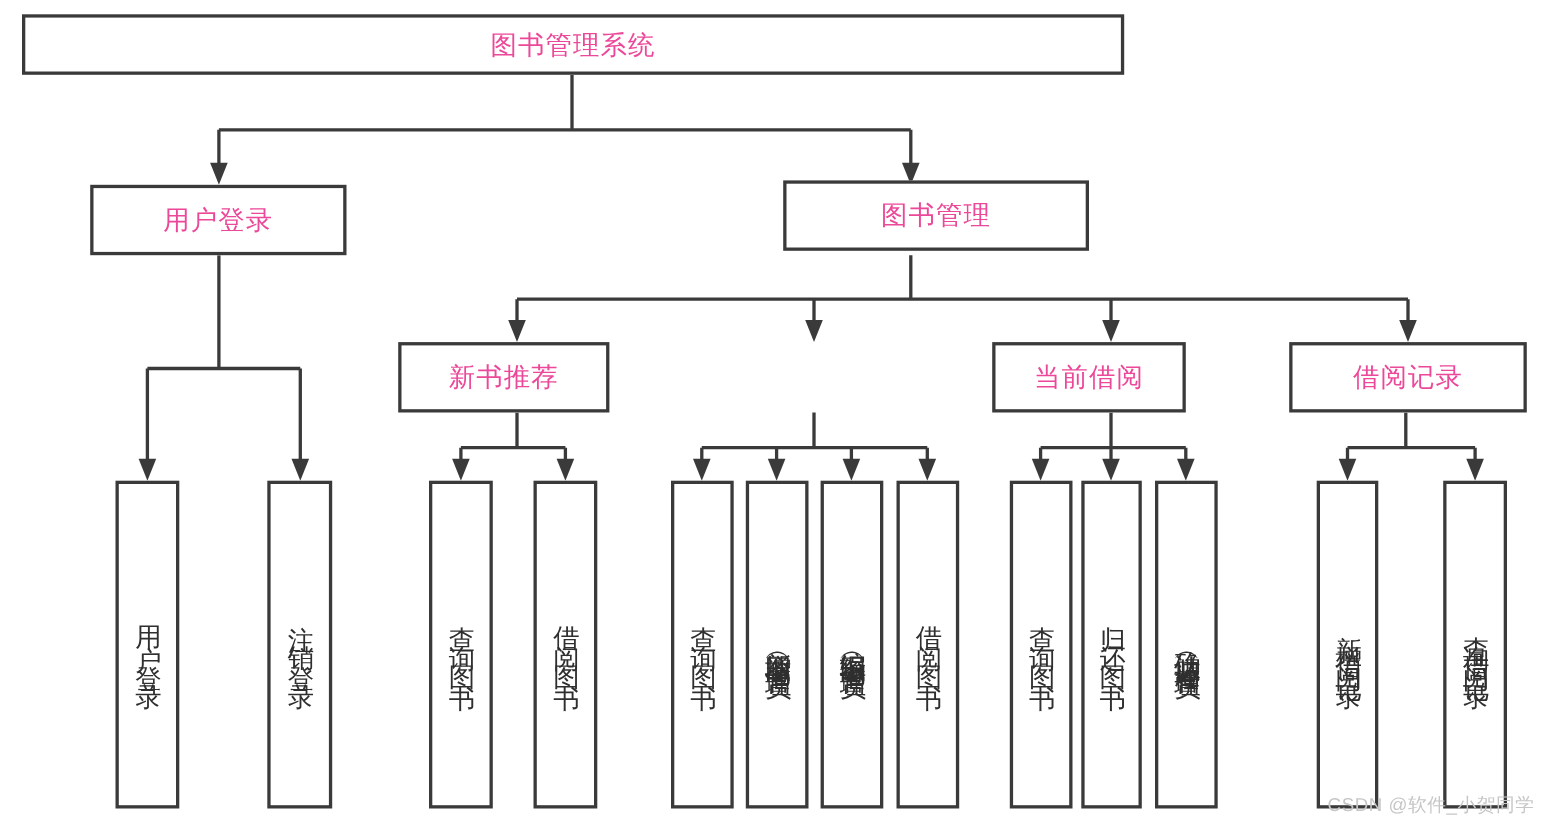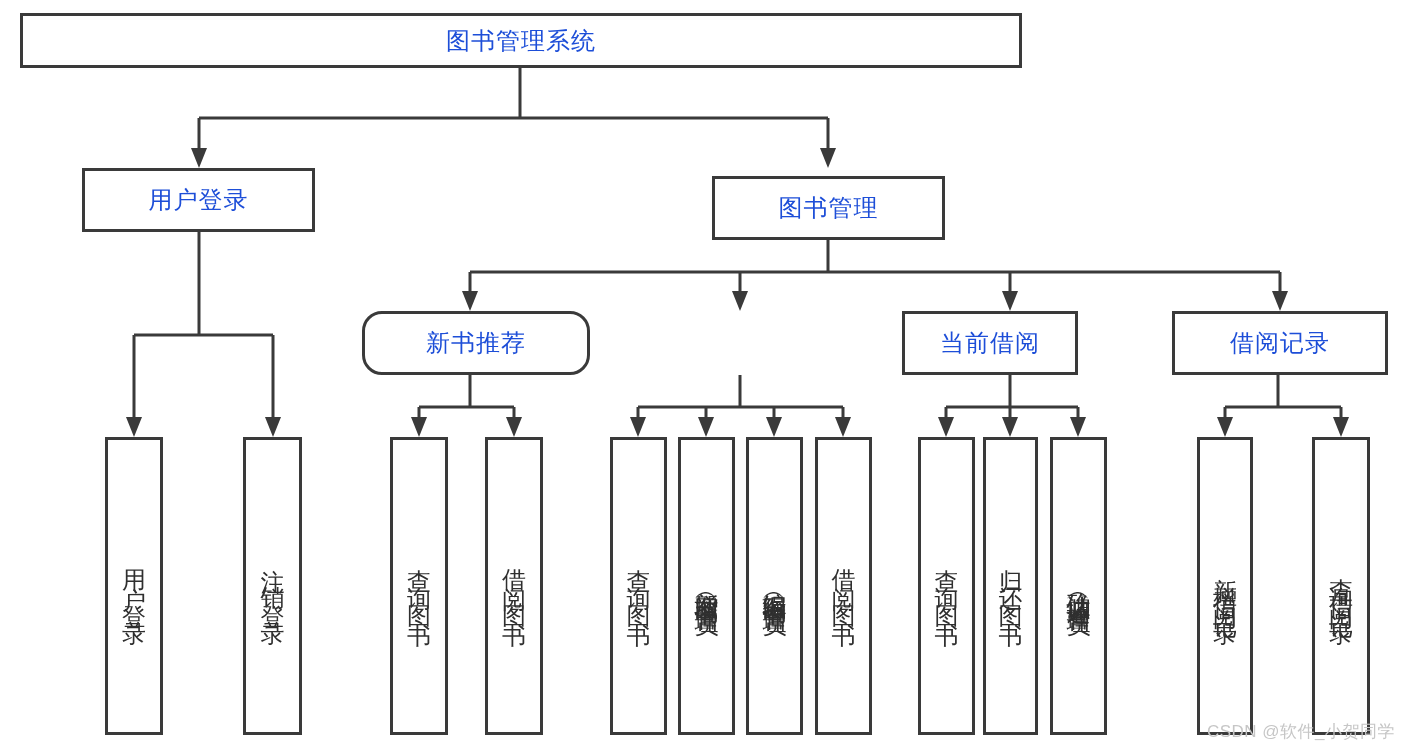--- a/index.html
+++ b/index.html
@@ -25,21 +25,21 @@
   }
   .hbox {
     position: absolute;
     box-sizing: border-box;
     background: #ffffff;
     border: 3px solid #3a3a3a;
     display: flex;
     align-items: center;
     justify-content: center;
     font-size: 24px;
-    color: #1d4ed8;
+    color: #ec4899;
     letter-spacing: 1px;
     white-space: nowrap;
     z-index: 2;
   }
   .vbox {
     position: absolute;
     box-sizing: border-box;
     background: #ffffff;
     border: 3px solid #3a3a3a;
     display: flex;
@@ -112,25 +112,25 @@
     </g>
   </svg>
 
   <div class="hbox" style="left:20px; top:13px; width:1002px; height:55px;">
     <span>图书管理系统</span>
   </div>
 
   <div class="hbox" style="left:82px; top:168px; width:233px; height:64px;">
     <span>用户登录</span>
   </div>
-  <div class="hbox" style="left:712px; top:176px; width:233px; height:64px;text-align:right;">
+  <div class="hbox" style="left:712px; top:164px; width:278px; height:64px;text-align:right;">
     <span>图书管理</span>
   </div>
 
-  <div class="hbox" style="left:362px; top:311px; width:228px; height:64px;border-radius:20px;">
+  <div class="hbox" style="left:362px; top:311px; width:192px; height:64px;">
     <span>新书推荐</span>
   </div>
   <div class="hbox" style="left:902px; top:311px; width:176px; height:64px;">
     <span>当前借阅</span>
   </div>
   <div class="hbox" style="left:1172px; top:311px; width:216px; height:64px;">
     <span>借阅记录</span>
   </div>
 
   <div class="vbox" style="left:105px; width:58px;">

